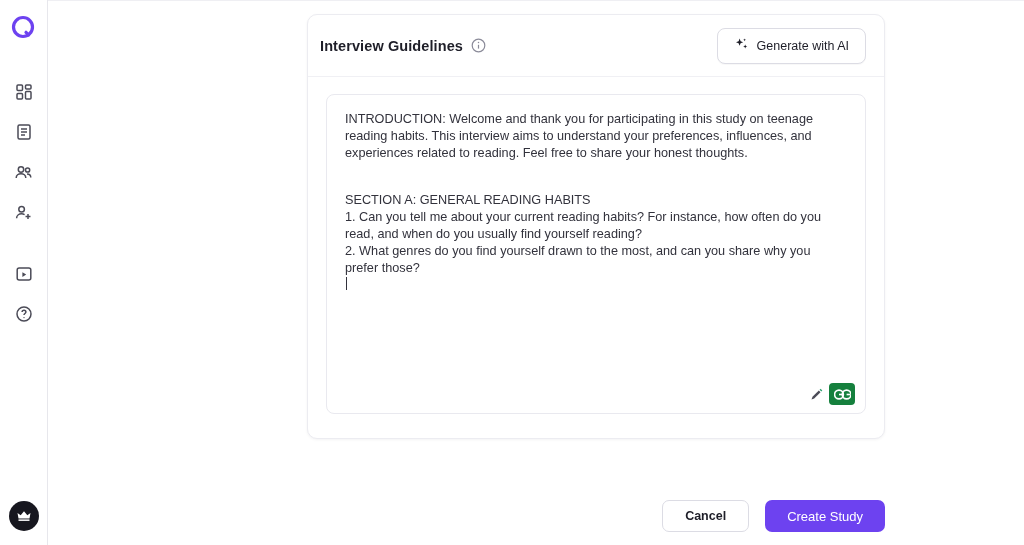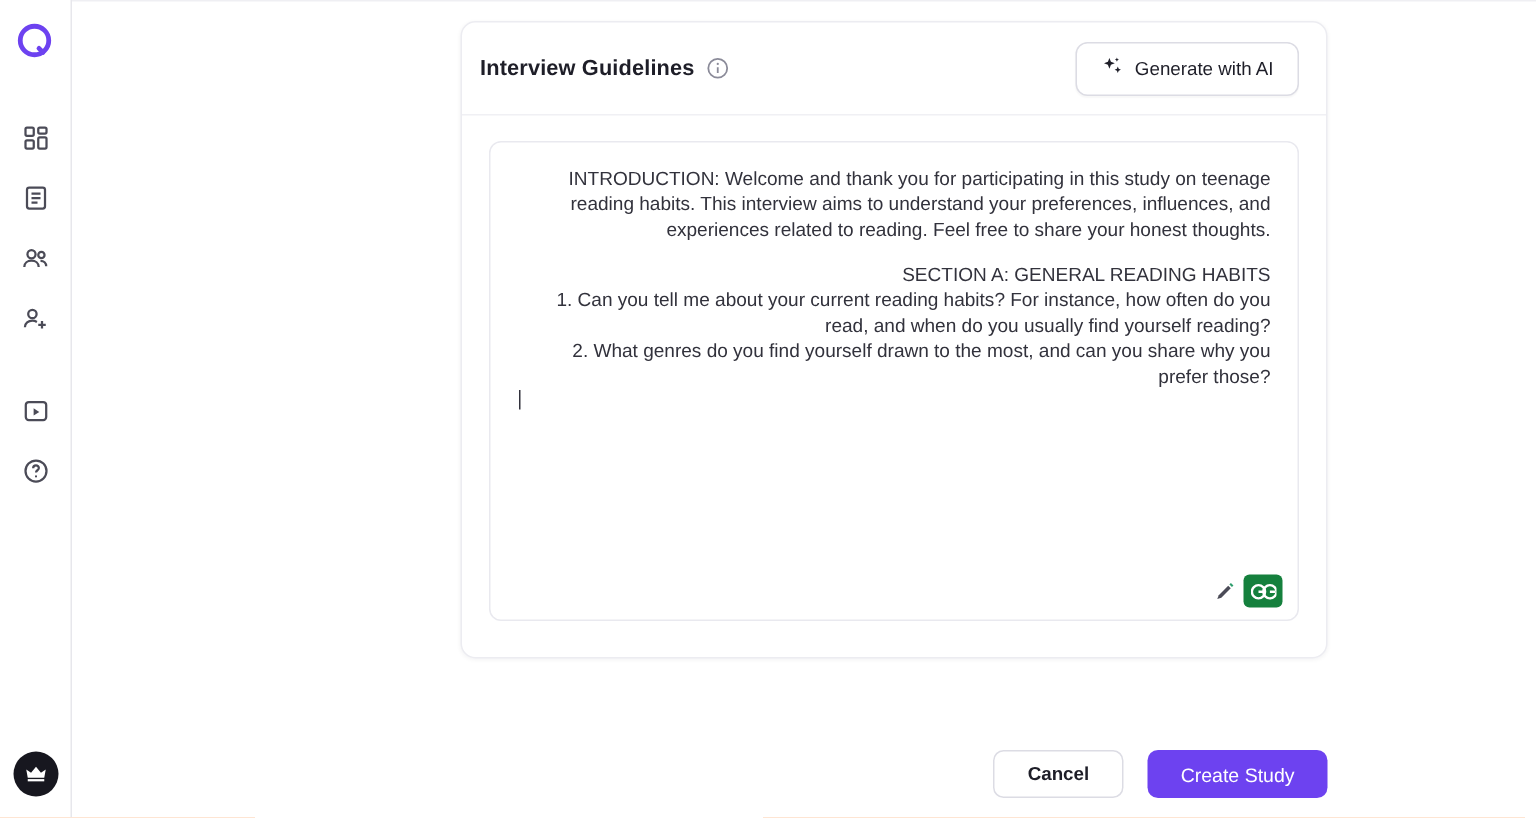--- a/index.html
+++ b/index.html
@@ -6,21 +6,21 @@
   html, body {
     width: 1024px; height: 545px;
     font-family: "Liberation Sans", sans-serif;
     background: #ffffff;
     overflow: hidden;
   }
   .app {
     position: relative;
     width: 1024px; height: 545px;
     display: flex;
-    background: #f97316;
+    background: #b91c1c;
   }
 
   
   .sidebar {
     width: 48px;
     height: 545px;
     background: #ffffff;
     border-right: 1px solid #e7e7ec;
     display: flex;
     flex-direction: column;
@@ -116,29 +116,28 @@
     box-shadow: 0 1px 1px rgba(16,16,40,0.03);
   }
 
   .editor {
     margin: 17px 18px 24px 18px;
     border: 1px solid #e9e9ef;
     border-radius: 8px;
     padding: 16px 18px 25px 18px;
     position: relative;
     min-height: 320px;
-    text-align: right;
   }
   .para {
     font-size: 12.7px;
     line-height: 17px;
     color: #32323c;
     white-space: pre-wrap;
   }
-  .para + .para { margin-top: 13px; }
+  .para + .para { margin-top: 30px; }
   .caret-line {
     height: 14px;
     position: relative;
   }
   .caret {
     position: absolute;
     left: 1px; top: 0;
     width: 1px; height: 13px;
     background: #32323c;
   }

